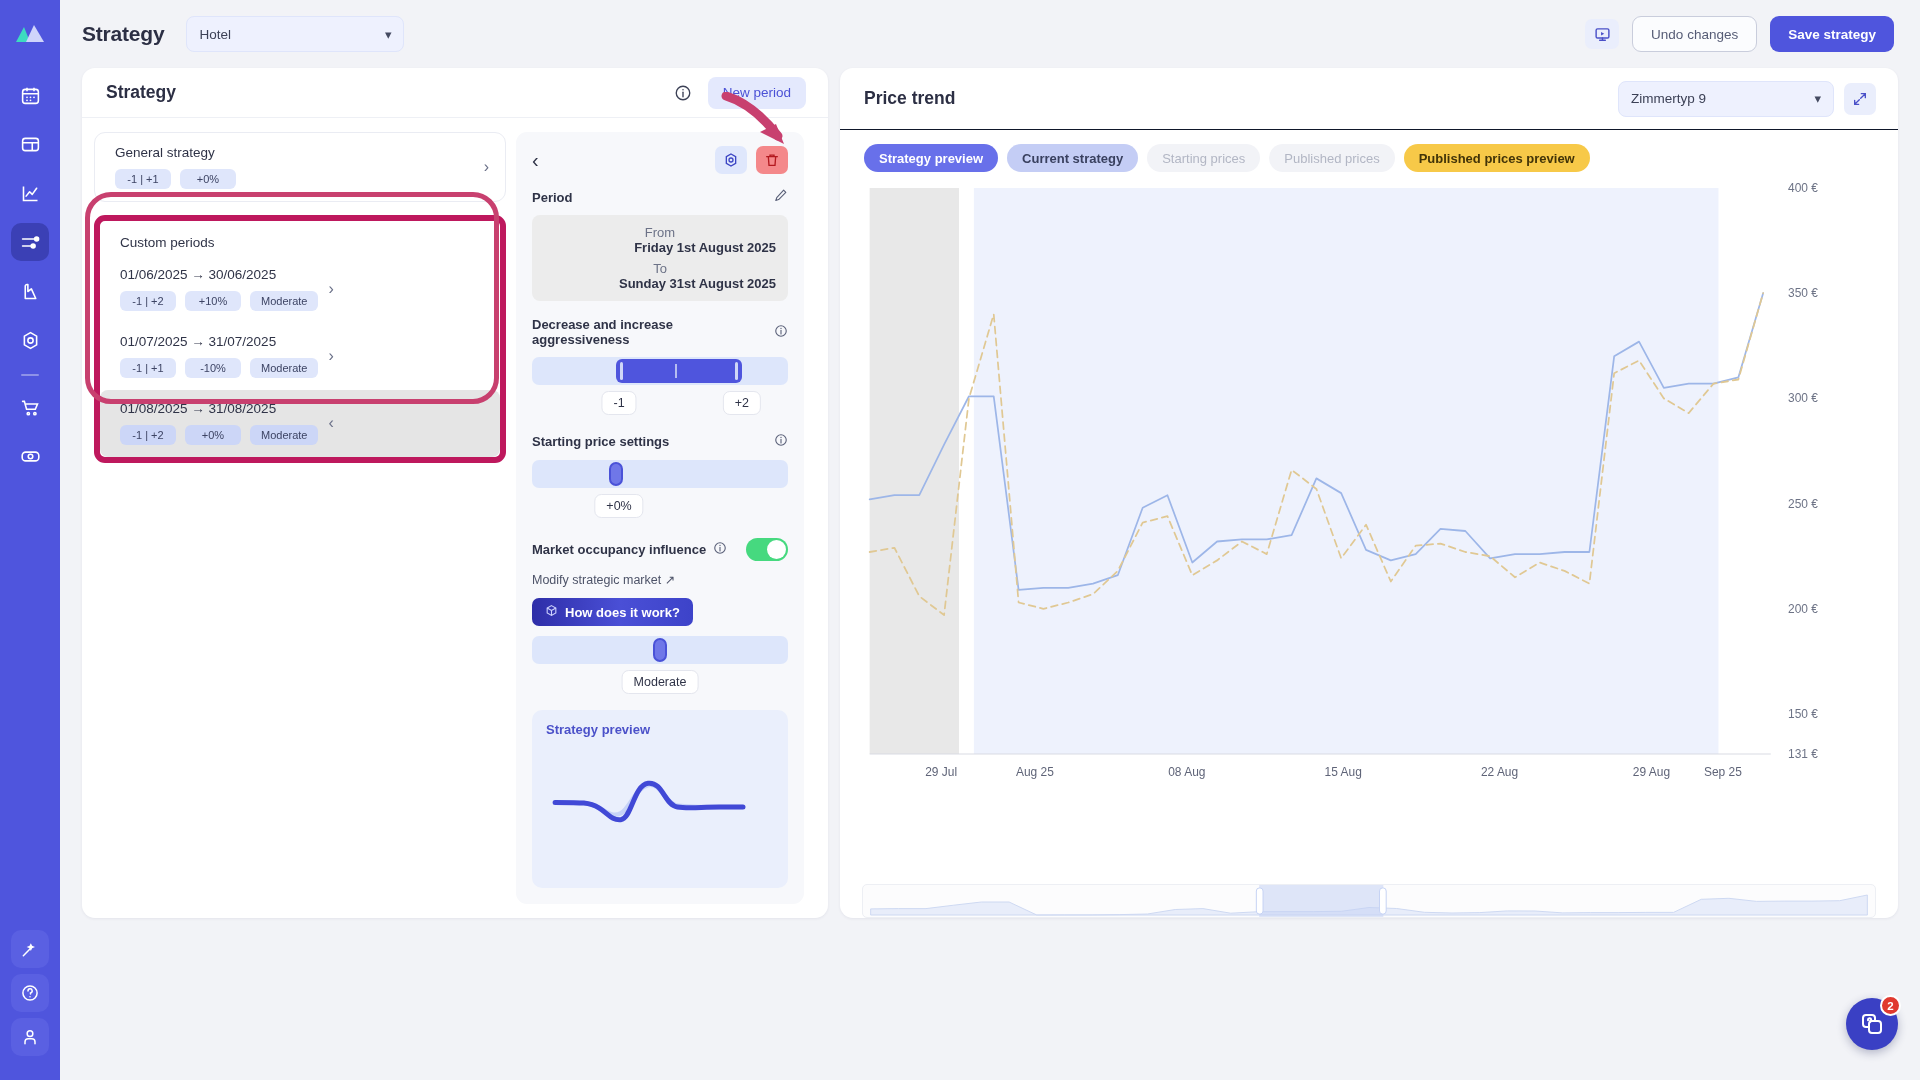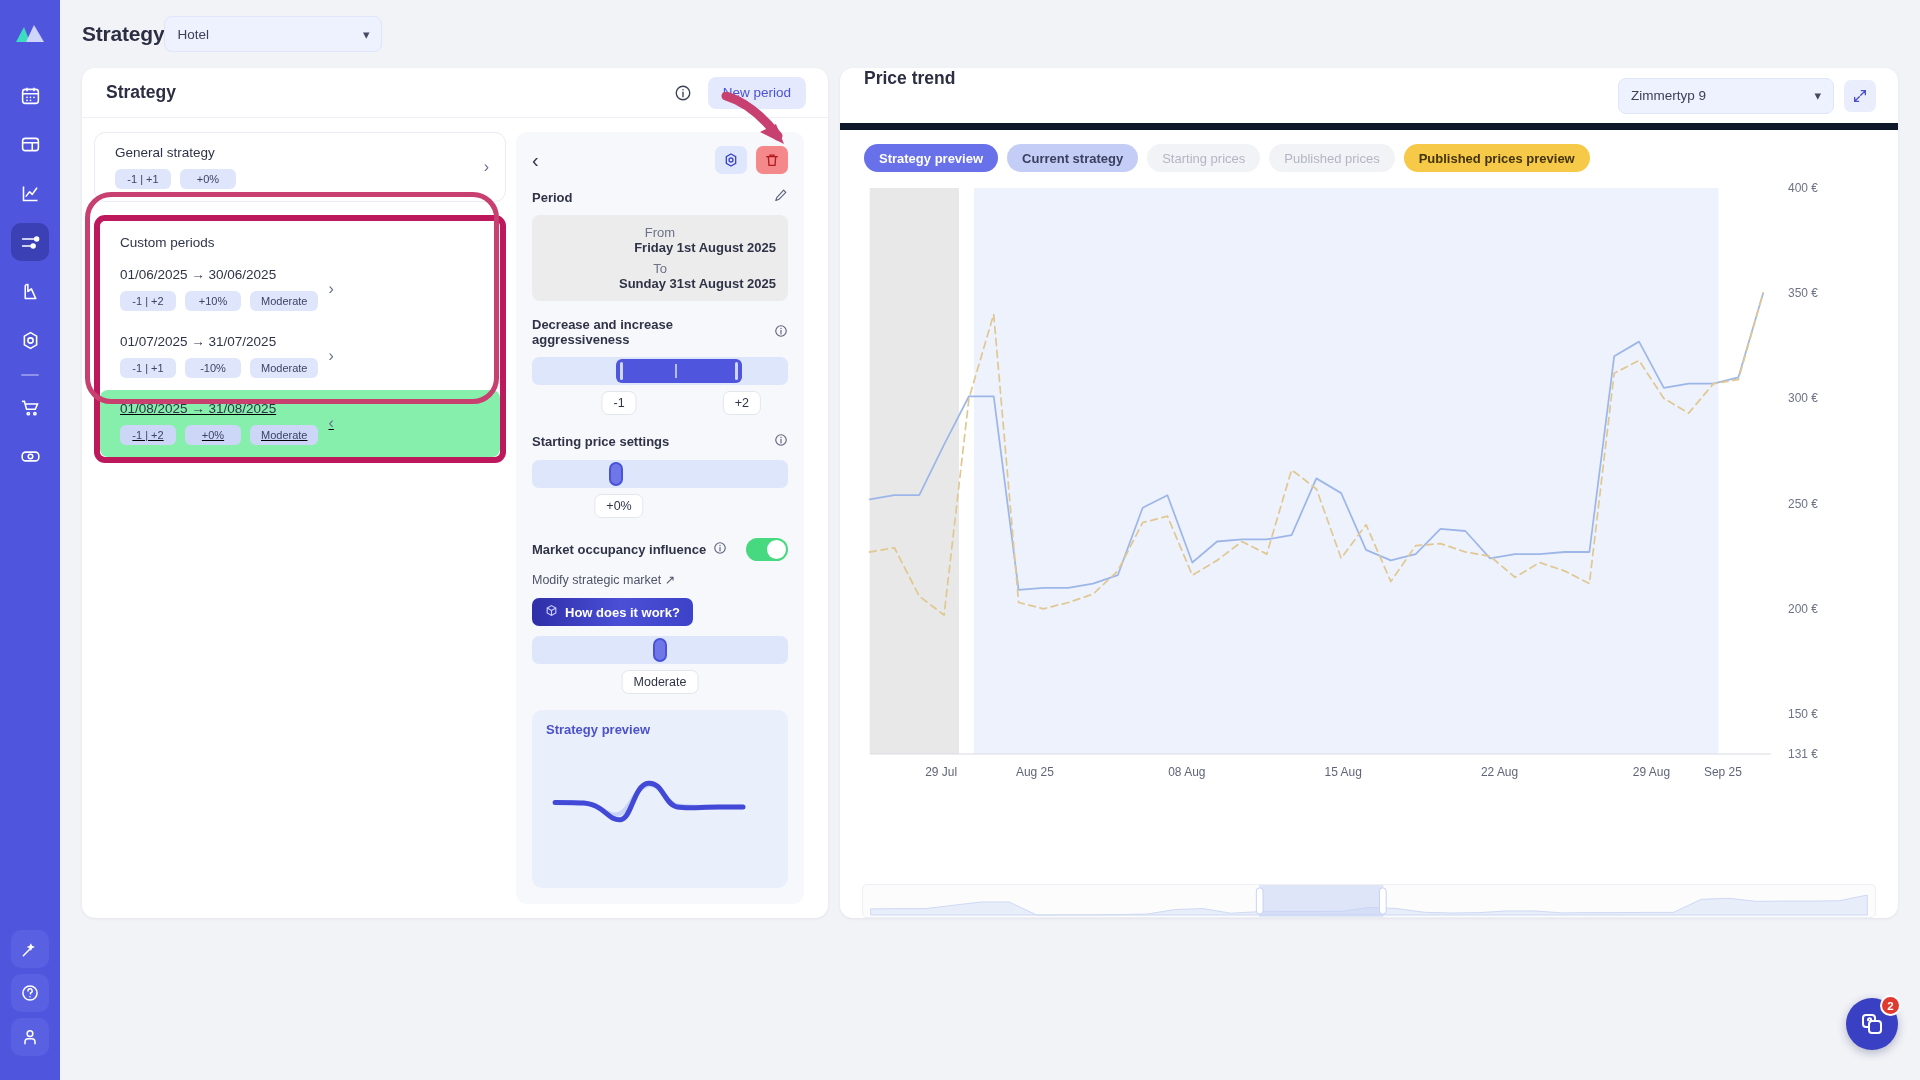--- a/index.html
+++ b/index.html
@@ -34,21 +34,21 @@
   
   .main { flex: 1; height: 1080px; position: relative; display: flex; flex-direction: column; }
 
   
   .topbar {
     height: 68px; display: flex; align-items: center;
     padding: 0 26px 0 22px; flex: 0 0 68px;
   }
   .page-title { font-size: 21px; font-weight: bold; color: #2c2f44; letter-spacing: -0.2px; }
   .hotel-select {
-    width: 218px; height: 36px;
+    margin-left: 22px; width: 218px; height: 36px;
     background: #eef1fe; border: 1px solid #dfe5fb; border-radius: 8px;
     display: flex; align-items: center; padding: 0 12px;
     font-size: 13.5px; color: #3c4156;
   }
   .hotel-select .chev { margin-left: auto; color: #444a61; font-size: 13px; }
   .topbar-right { margin-left: auto; display: flex; align-items: center; gap: 13px; }
   .icon-btn-light {
     width: 34px; height: 30px; border-radius: 7px; background: #eaeefc;
     display:flex; align-items:center; justify-content:center; color:#4a50c8;
   }
@@ -102,21 +102,21 @@
   }
   .chip.wide { min-width: 62px; }
   .arrow-r { color: #6b7189; font-size: 16px; margin-left: 10px; }
 
   .custom-wrap {
     margin-top: 13px; border: 6px solid #be185d; border-radius: 11px; background: #fff;
   }
   .custom-label { font-size: 13.5px; color: #2f3347; padding: 14px 20px 6px 20px; font-weight: 500; }
   .period-list { }
   .period-item { padding: 11px 16px 12px 20px; display:flex; align-items:center; border-radius: 8px; }
-  .period-item.selected { background: #86efac; text-decoration: underline; }
+  .period-item.selected { background: #e5e5e5; }
   .period-item.selected .chip { background: #ccd6f7; }
 
   
   .annot-ring {
     position: absolute;
     left: -9px; top: 60px; width: 414px; height: 212px;
     border: 5px solid #c8406f; border-radius: 26px; pointer-events: none;
   }
   .annot-arrow { position: absolute; left: 638px; top: 24px; width: 80px; height: 60px; }
 
@@ -175,21 +175,21 @@
     color:#fff; font-size:13px; font-weight:bold; display:flex; align-items:center; gap:7px;
     padding: 0 13px; width: fit-content;
   }
   .preview-box {
     margin-top: 14px; background:#eaeffc; border-radius: 10px; padding: 12px 14px; height: 178px;
   }
   .preview-box .t { font-size: 13px; font-weight: bold; color:#4b51c9; }
 
   
   .right-card { flex: 1; height: 850px; display: flex; flex-direction: column; }
-  .right-head { height: 62px; display:flex; padding: 0 22px 0 24px; border-bottom:7px solid #0f172a; }
+  .right-head { height: 62px; display:flex; align-items:center; padding: 0 22px 0 24px; border-bottom:1px solid #0f172a; }
   .right-head .h { font-size: 17.5px; font-weight: bold; color: #2c2f44; }
   .right-head .right { margin-left:auto; display:flex; align-items:center; gap: 10px; }
   .room-select {
     width: 216px; height: 36px; background:#eef1fe; border:1px solid #dfe5fb; border-radius:8px;
     display:flex; align-items:center; padding: 0 12px; font-size:13.5px; color:#3c4156;
   }
   .room-select .chev { margin-left:auto; color:#444a61; font-size:13px; }
   .expand-btn { width:32px; height:32px; border-radius:7px; background:#eaeefc; display:flex;align-items:center;justify-content:center;color:#4a50c8; }
 
   .tabs { display:flex; gap: 9px; padding: 14px 24px 8px 24px; }
@@ -306,20 +306,31 @@
     </div>
   </div>
 
   <div class="main">
 
     <div class="topbar">
       <div class="page-title">Strategy</div>
       <div class="hotel-select">
         <span>Hotel</span>
         <span class="chev">▾</span>
+      </div>
+      <div class="topbar-right">
+        <div class="icon-btn-light">
+          <svg width="17" height="17" viewBox="0 0 24 24" fill="none" stroke="currentColor" stroke-width="2">
+            <rect x="3" y="4" width="18" height="13" rx="2"></rect>
+              <path d="M10 8.5l4.5 2.5L10 13.5z" fill="currentColor" stroke="none"></path>
+              <path d="M12 17v3M8 20h8" stroke-linecap="round"></path>
+          </svg>
+        </div>
+        <div class="btn-outline">Undo changes</div>
+        <div class="btn-primary">Save strategy</div>
       </div>
     </div>
 
     <div class="content">
 
       <div class="card left-card">
         <div class="left-head">
           <div class="h">Strategy</div>
           <div class="right">
             <span class="info-i">

